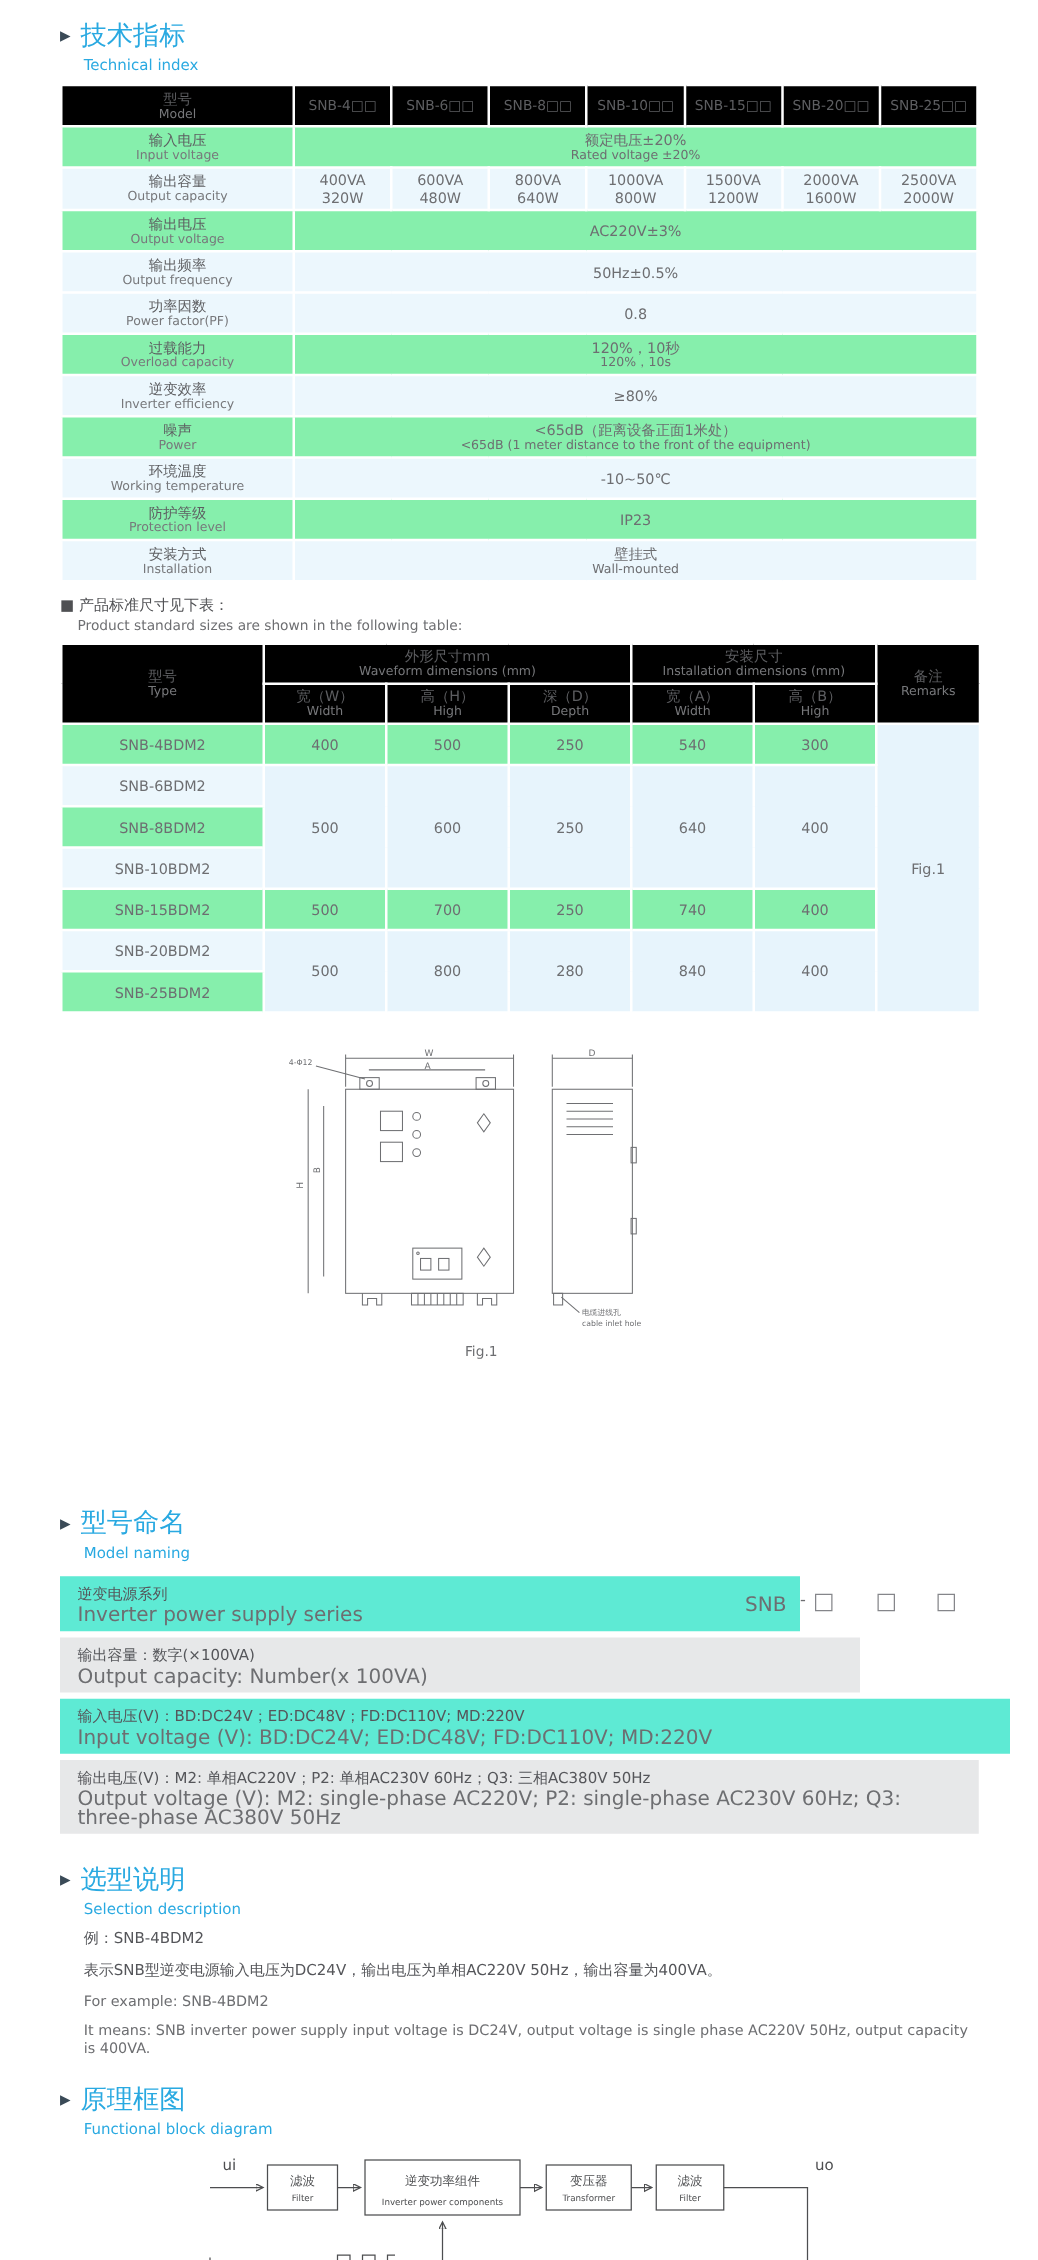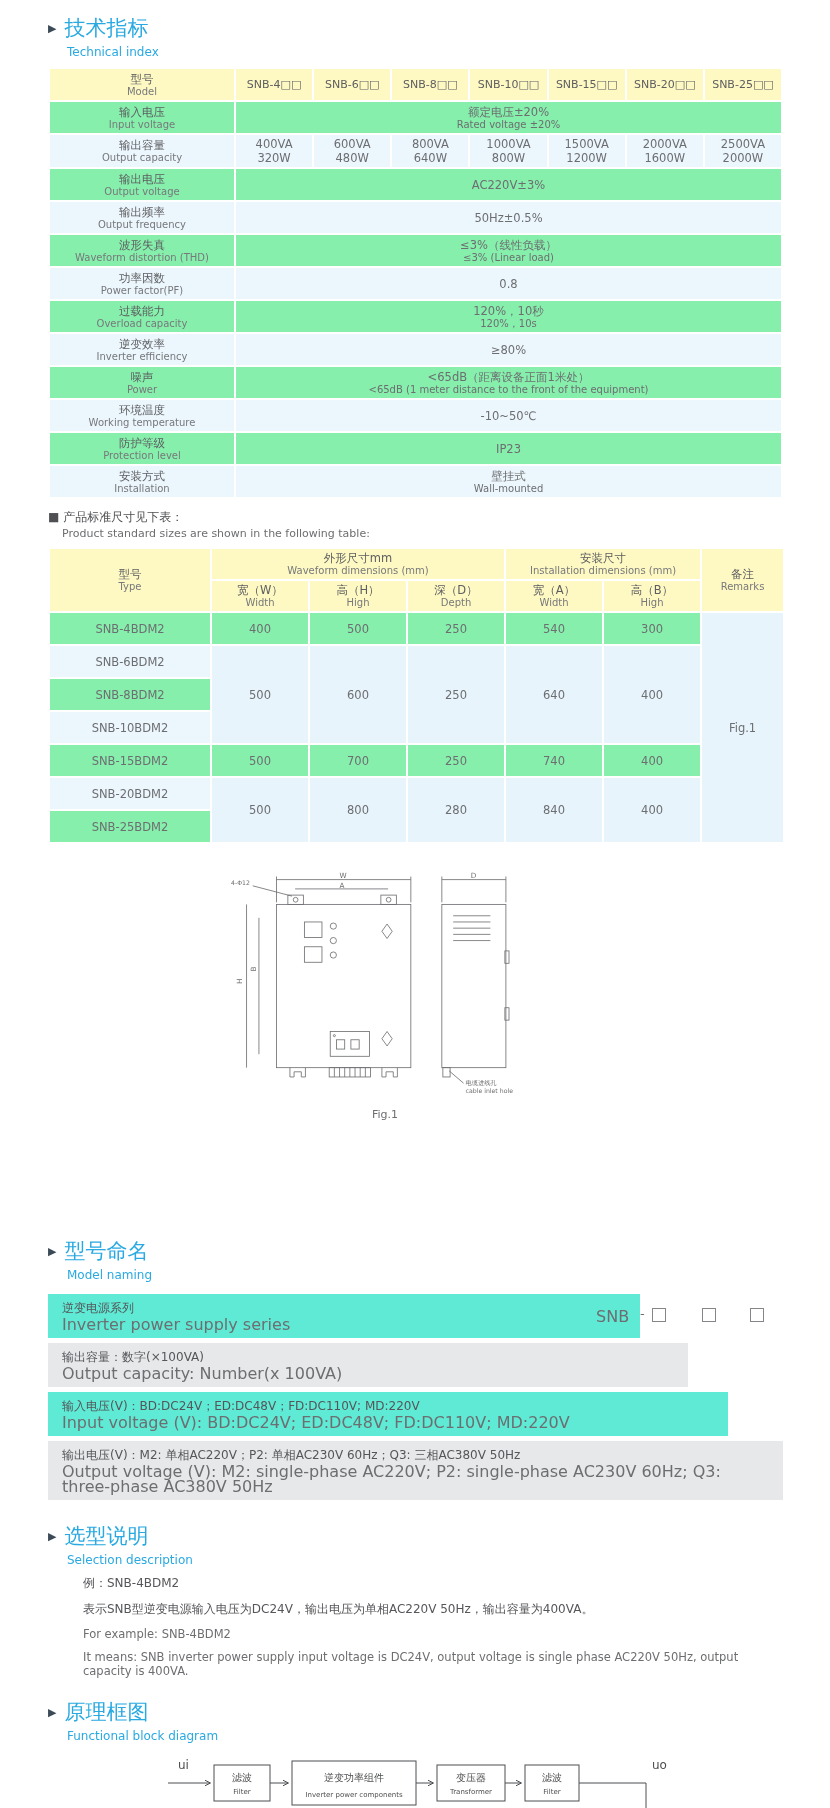--- a/index.html
+++ b/index.html
@@ -17,21 +17,21 @@
   .sec-head .sub{color:#29a9e1;font-size:12px;margin:3px 0 0 19px;}
 
   
   table{border-collapse:collapse;width:735px;table-layout:fixed;}
   td{border:2px solid #ffffff;text-align:center;vertical-align:middle;
      padding:2px 3px;color:#6d6e71;}
   .l1{font-size:11.5px;line-height:14px;color:#5d5e61;}
   .l2{font-size:10px;line-height:12px;color:#77787b;}
   .v1{font-size:11.5px;line-height:14px;}
   .v2{font-size:10px;line-height:12px;}
-  .hdr{background:#fef9c3;color:#5d5e61;font-size:11px;}
+  .hdr{background:#000000;color:#5d5e61;font-size:11px;}
   tr.dark td{background:#86efac;}
   tr.light td{background:#ecf7fd;}
   td.merged{background:#e7f4fc !important;}
   .spec td{height:27px;}
 
   .note{margin:10px 0 6px 0;}
   .note .n1{font-size:12px;color:#4f5053;line-height:17px;}
   .note .n2{font-size:11px;color:#6d6e71;margin-left:14px;line-height:15px;}
 
   
@@ -50,21 +50,21 @@
   .nrow .t2{font-size:16px;color:#6d6e71;line-height:15px;}
   .blue{background:#5eead4;}
   .gray{background:#e7e8e9;}
   .snb{position:absolute;left:548px;top:13px;font-size:16px;color:#6d6e71;}
   .cdash{position:absolute;left:592px;top:12px;font-size:13px;color:#6d6e71;}
   .cbox{position:absolute;width:12px;height:12px;border:1px solid #85868a;top:14px;background:#fff;}
 
   
   .selection-sec{margin-top:22px;}
   .sel-lines{margin-top:8px;}
-  .sel-lines div{margin-bottom:9px;margin-left:16px;}
+  .sel-lines div{margin-bottom:9px;}
   .sl-zh{font-size:12px;color:#55565a;}
   .sl-en{font-size:11.5px;color:#6d6e71;}
 
   
   .diagram-sec{margin-top:20px;}
   .bd-svg{margin-left:106px;margin-top:6px;display:block;}
   .bd-svg rect,.bd-svg line,.bd-svg polyline,.bd-svg path
     {fill:none;stroke:#4d4e50;stroke-width:1;}
   .bd-svg text{fill:#4d4e50;stroke:none;}
   .bd-zh{font-size:10px;}
@@ -162,30 +162,20 @@
             <div class="v1">AC220V±3%</div>
           </td>
     </tr>
     <tr class="light">
       <td>
             <div class="l1">输出频率</div>
             <div class="l2">Output frequency</div>
           </td>
       <td colspan="7">
             <div class="v1">50Hz±0.5%</div>
-          </td>
-    </tr>
-    <tr class="dark">
-      <td>
-            <div class="l1">波形失真</div>
-            <div class="l2">Waveform distortion (THD)</div>
-          </td>
-      <td colspan="7">
-            <div class="v1">≤3%（线性负载）</div>
-            <div class="v2">≤3% (Linear load)</div>
           </td>
     </tr>
     <tr class="light">
       <td>
             <div class="l1">功率因数</div>
             <div class="l2">Power factor(PF)</div>
           </td>
       <td colspan="7">
             <div class="v1">0.8</div>
           </td>
@@ -434,21 +424,21 @@
     <span class="cbox" style="left:654px"></span>
     <span class="cbox" style="left:702px"></span>
     <div class="nrow blue" style="width:592px">
       <div class="t1">逆变电源系列</div>
       <div class="t2">Inverter power supply series</div>
     </div>
     <div class="nrow gray" style="width:640px">
       <div class="t1">输出容量：数字(×100VA)</div>
       <div class="t2">Output capacity: Number(x 100VA)</div>
     </div>
-    <div class="nrow blue" style="width:680px">
+    <div class="nrow blue" style="width:760px">
       <div class="t1">输入电压(V)：BD:DC24V；ED:DC48V；FD:DC110V; MD:220V</div>
       <div class="t2">Input voltage (V): BD:DC24V; ED:DC48V; FD:DC110V; MD:220V</div>
     </div>
     <div class="nrow gray" style="width:735px">
       <div class="t1">输出电压(V)：M2: 单相AC220V；P2: 单相AC230V 60Hz；Q3: 三相AC380V 50Hz</div>
       <div class="t2">Output voltage (V): M2: single-phase AC220V; P2: single-phase AC230V 60Hz; Q3: three-phase AC380V 50Hz</div>
     </div>
   </div>
 
   <div class="sec-head selection-sec">

